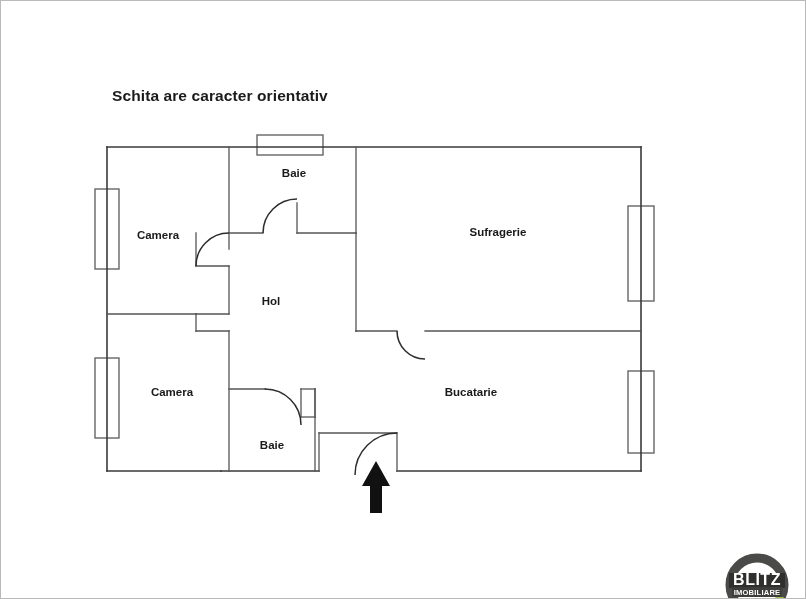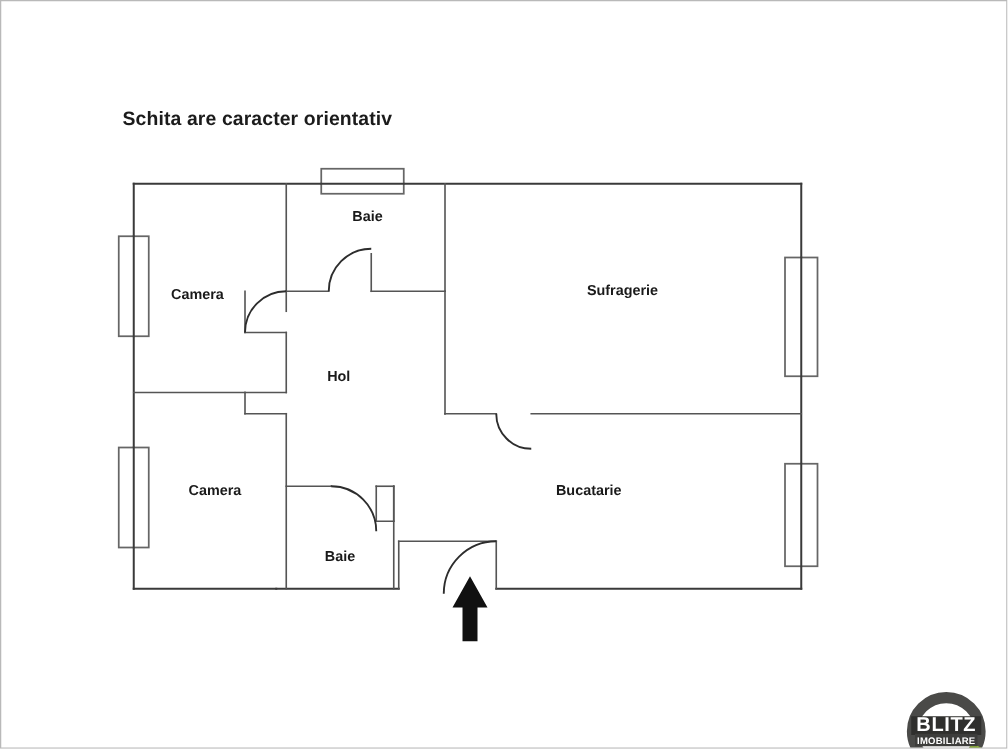--- a/index.html
+++ b/index.html
@@ -14,21 +14,21 @@
     position: relative;
     width: 806px;
     height: 599px;
     background: #ffffff;
     box-sizing: border-box;
     border: 1px solid #b9b9b9;
     overflow: hidden;
   }
   #plan-title {
     position: absolute;
-    left: 97px;
+    left: 111px;
     top: 86px;
     font-size: 15.5px;
     font-weight: bold;
     color: #1b1b1b;
     letter-spacing: 0.1px;
     white-space: nowrap;
   }
   #floorplan-svg {
     position: absolute;
     left: 0;

